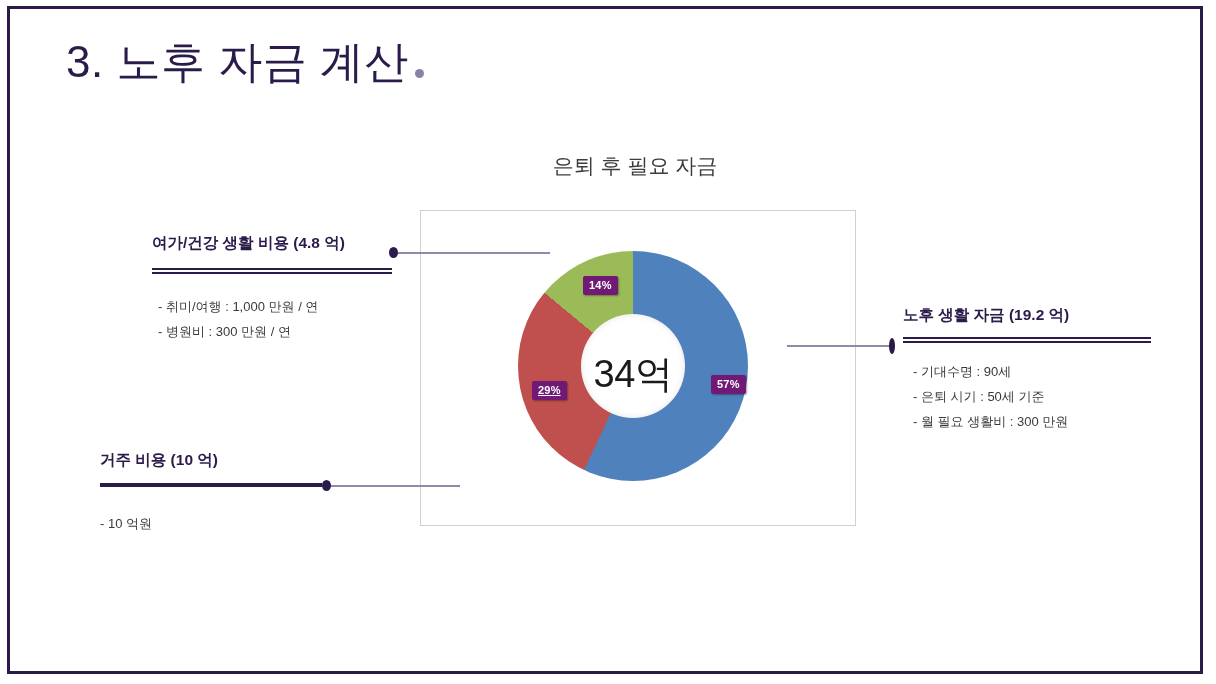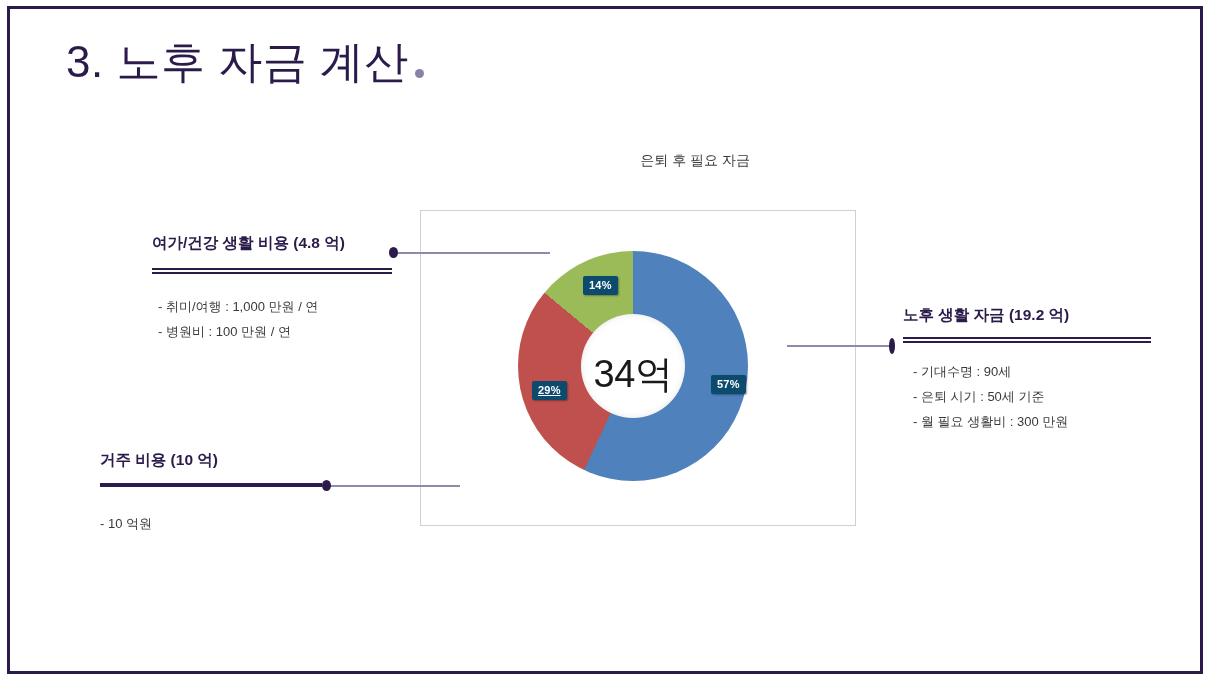--- a/index.html
+++ b/index.html
@@ -56,22 +56,22 @@
     margin-left: 6px;
     margin-bottom: 9px;
   }
 
   
   #chart-title {
     position: absolute;
     left: 520px;
     top: 152px;
     width: 230px;
-    text-align: right;
-    font-size: 14px;
+    text-align: center;
+    font-size: 21px;
     color: #3c3c3c;
     white-space: nowrap;
   }
   #chart-frame {
     position: absolute;
     left: 420px;
     top: 210px;
     width: 436px;
     height: 316px;
     border: 1px solid #d0d0d0;
@@ -108,21 +108,21 @@
     height: 230px;
     display: flex;
     align-items: center;
     justify-content: center;
     font-size: 38px;
     color: #1a1a1a;
     letter-spacing: -0.5px;
   }
   .slice-label {
     position: absolute;
-    background: #0c4a6e;
+    background: #701a75;
     color: #ffffff;
     font-size: 11px;
     font-weight: bold;
     padding: 3px 6px 4px 6px;
     border-radius: 2px;
     box-shadow: 1px 1px 2px rgba(0,0,0,0.35);
     white-space: nowrap;
     letter-spacing: 0.2px;
   }
   #label-blue  { left: 711px; top: 375px; }
@@ -238,21 +238,21 @@
 
   <div class="slice-label" id="label-blue">57%</div>
   <div class="slice-label" id="label-red">29%</div>
   <div class="slice-label" id="label-green">14%</div>
 
   <div class="callout" id="callout-leisure">
     <div class="callout-heading">여가/건강 생활 비용 (4.8 억)</div>
     <div class="rule-double"></div>
     <div class="callout-items">
       <div class="callout-item">-  취미/여행 : 1,000 만원 / 연</div>
-      <div class="callout-item">-  병원비 : 100 만원 / 연</div>
+      <div class="callout-item">-  병원비 : 300 만원 / 연</div>
     </div>
   </div>
 
   <div class="callout" id="callout-housing">
     <div class="callout-heading">거주 비용 (10 억)</div>
     <div class="rule-single"></div>
     <div class="callout-items">
       <div class="callout-item">- 10 억원</div>
     </div>
   </div>

